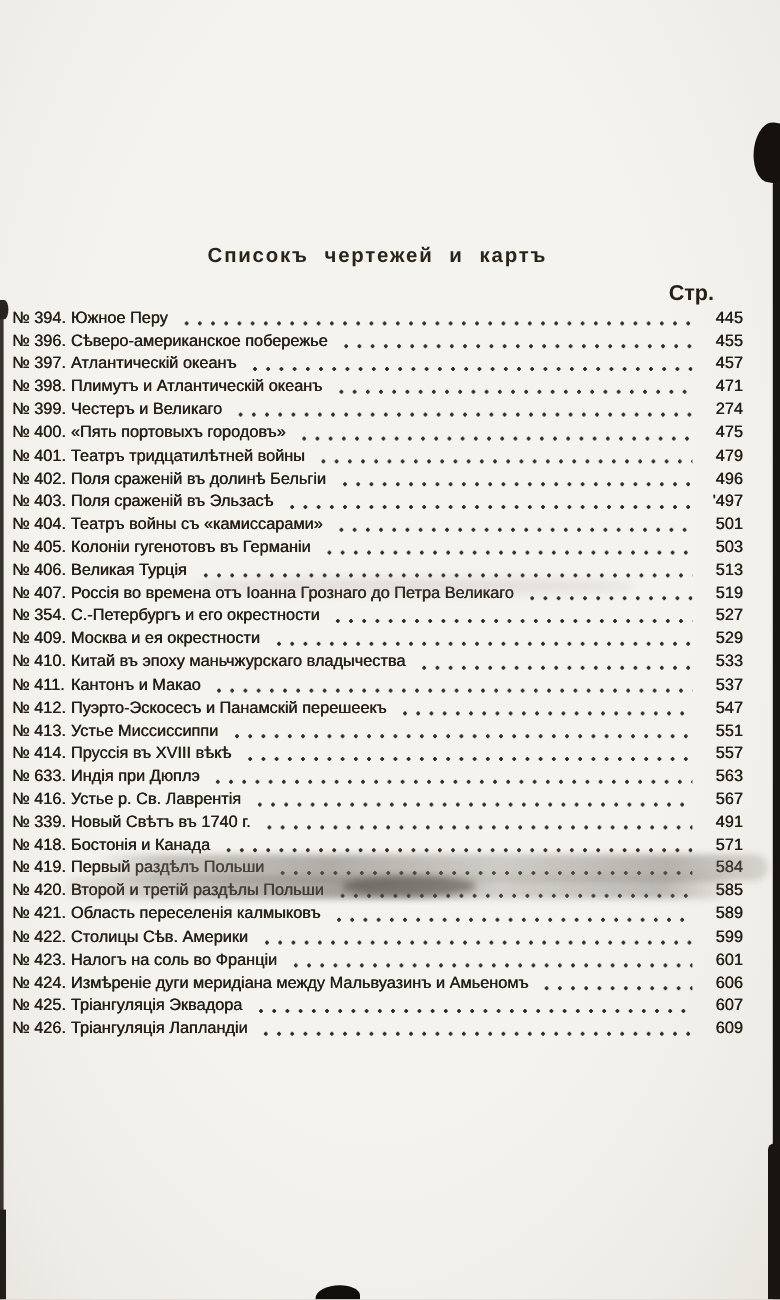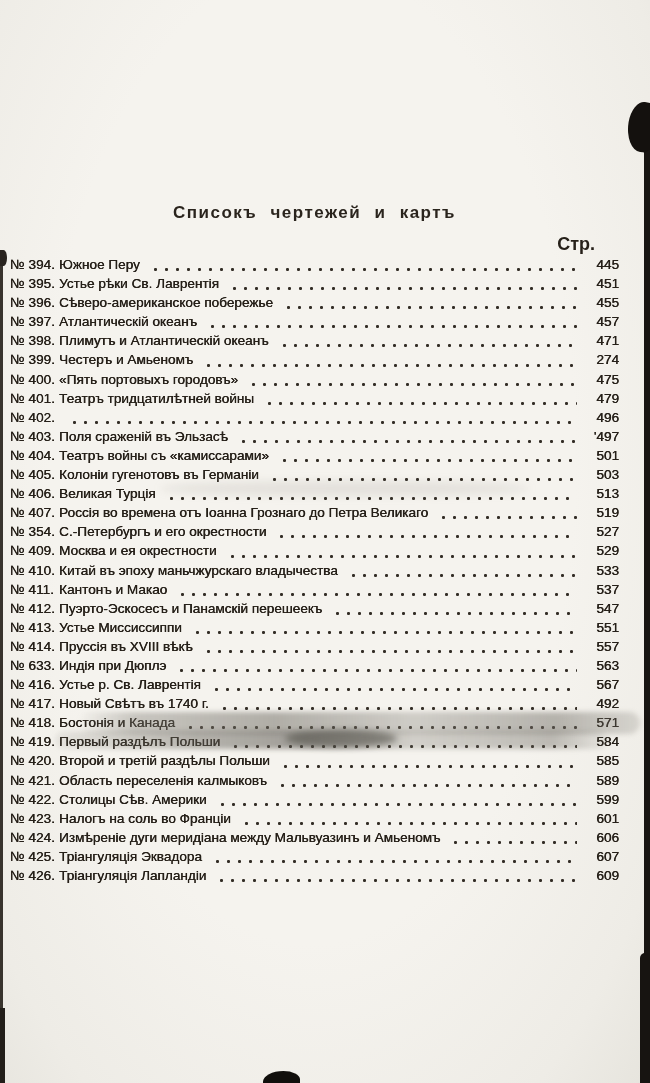--- a/index.html
+++ b/index.html
@@ -137,26 +137,20 @@
     <h1 class="doc-title">Списокъ чертежей и картъ</h1>
     <div class="col-header">Стр.</div>
     <div class="entries">
   <div class="row">
     <span class="no">№ 394.</span>
     <span class="title-cell">Южное Перу</span>
     <span class="leader"></span>
     <span class="pg">445</span>
   </div>
 
-  <div class="row">
-    <span class="no">№ 395.</span>
-    <span class="title-cell">Устье рѣки Св. Лаврентія</span>
-    <span class="leader"></span>
-    <span class="pg">451</span>
-  </div>
 
   <div class="row">
     <span class="no">№ 396.</span>
     <span class="title-cell">Сѣверо-американское побережье</span>
     <span class="leader"></span>
     <span class="pg">455</span>
   </div>
 
   <div class="row">
     <span class="no">№ 397.</span>
@@ -167,41 +161,42 @@
 
   <div class="row">
     <span class="no">№ 398.</span>
     <span class="title-cell">Плимутъ и Атлантическій океанъ</span>
     <span class="leader"></span>
     <span class="pg">471</span>
   </div>
 
   <div class="row">
     <span class="no">№ 399.</span>
-    <span class="title-cell">Честеръ и Амьеномъ</span>
+    <span class="title-cell">Честеръ и Великаго</span>
     <span class="leader"></span>
     <span class="pg">274</span>
   </div>
 
   <div class="row">
     <span class="no">№ 400.</span>
     <span class="title-cell">«Пять портовыхъ городовъ»</span>
     <span class="leader"></span>
     <span class="pg">475</span>
   </div>
 
   <div class="row">
     <span class="no">№ 401.</span>
     <span class="title-cell">Театръ тридцатилѣтней войны</span>
     <span class="leader"></span>
     <span class="pg">479</span>
   </div>
 
   <div class="row">
     <span class="no">№ 402.</span>
+    <span class="title-cell">Поля сраженій въ долинѣ Бельгіи</span>
     <span class="leader"></span>
     <span class="pg">496</span>
   </div>
 
   <div class="row">
     <span class="no">№ 403.</span>
     <span class="title-cell">Поля сраженій въ Эльзасѣ</span>
     <span class="leader"></span>
     <span class="pg">'497</span>
   </div>
@@ -291,24 +286,24 @@
   </div>
 
   <div class="row">
     <span class="no">№ 416.</span>
     <span class="title-cell">Устье р. Св. Лаврентія</span>
     <span class="leader"></span>
     <span class="pg">567</span>
   </div>
 
   <div class="row">
-    <span class="no">№ 417.</span>
+    <span class="no">№ 339.</span>
     <span class="title-cell">Новый Свѣтъ въ 1740 г.</span>
     <span class="leader"></span>
-    <span class="pg">492</span>
+    <span class="pg">491</span>
   </div>
 
   <div class="row">
     <span class="no">№ 418.</span>
     <span class="title-cell">Бостонія и Канада</span>
     <span class="leader"></span>
     <span class="pg">571</span>
   </div>
 
   <div class="row">

